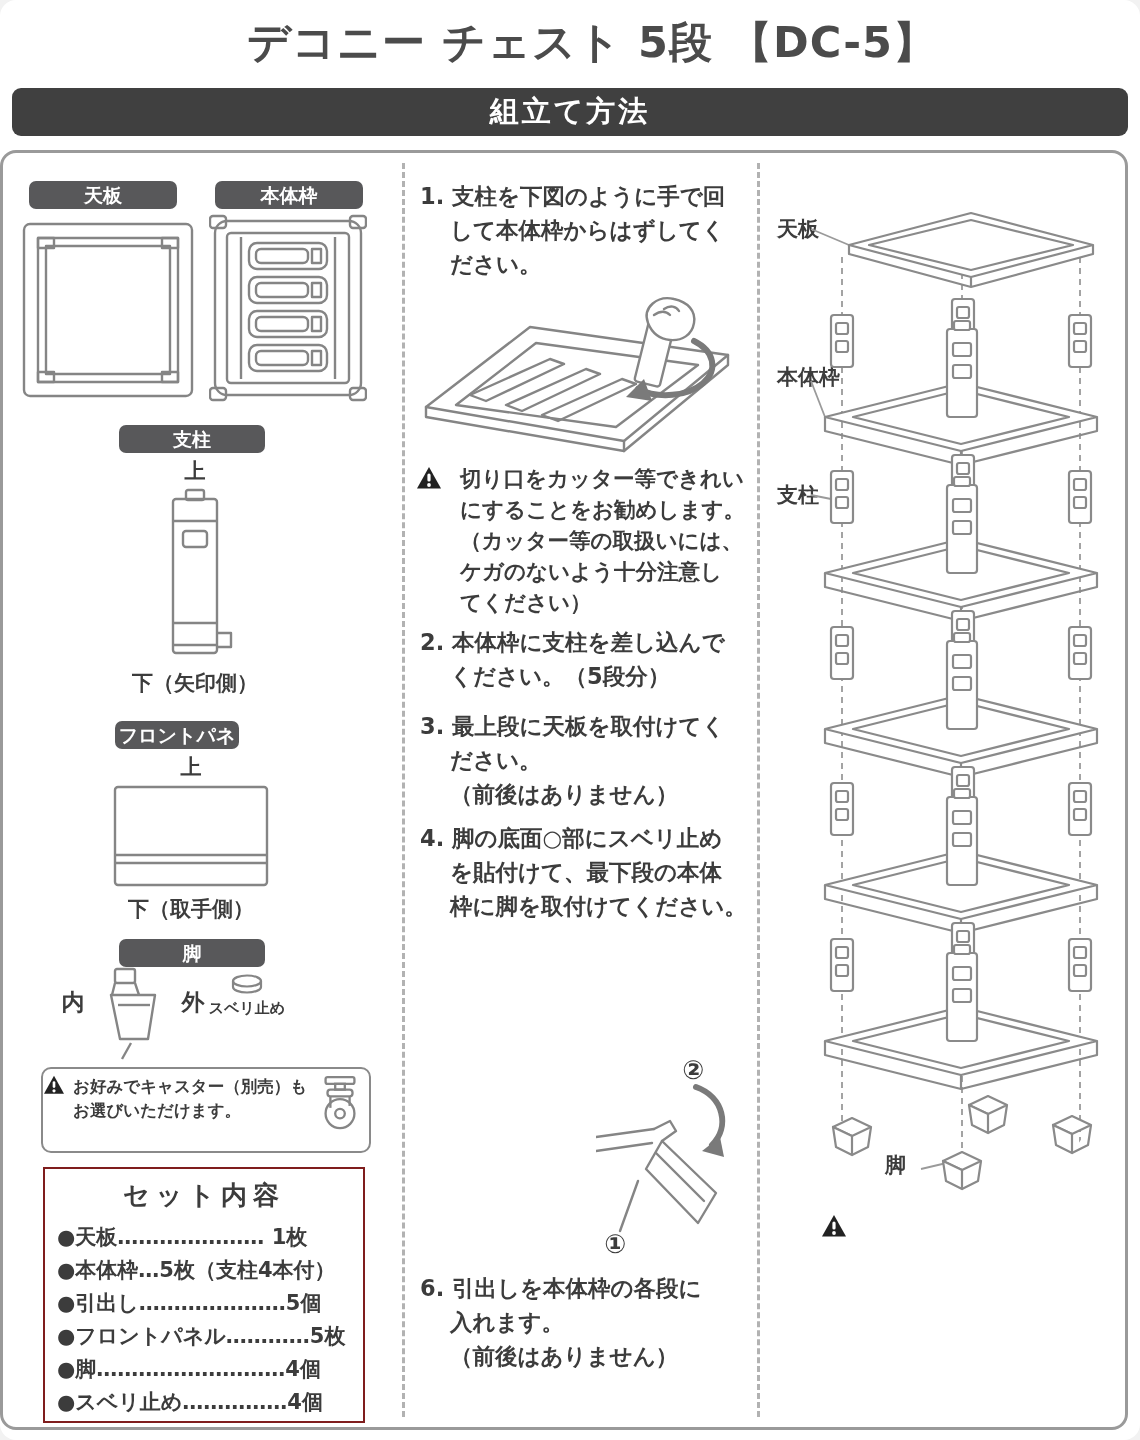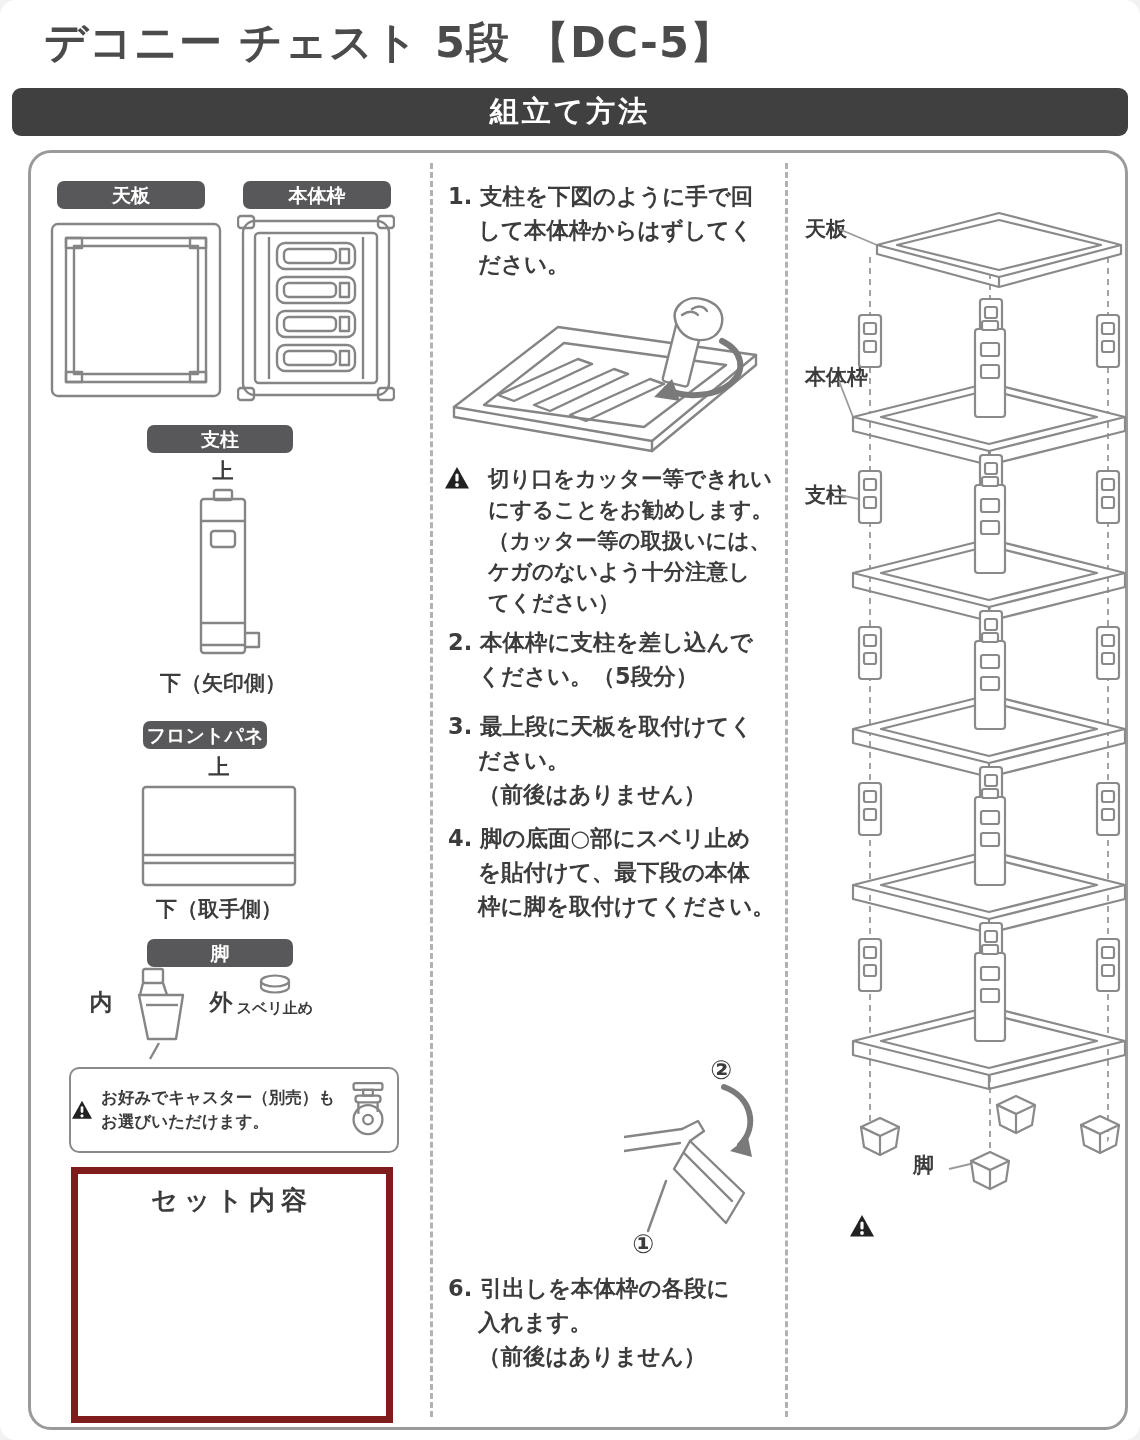--- a/index.html
+++ b/index.html
@@ -4,31 +4,31 @@
 <style>
   * { margin:0; padding:0; box-sizing:border-box; }
   html,body { background:#f2f2f2; }
   .page {
     position:relative; width:1140px; height:1440px; margin:0 auto;
     background:#fff; border-radius:16px; overflow:hidden;
     font-family:"DejaVu Sans", sans-serif; color:#3c3c3c;
   }
   .abs { position:absolute; }
   .title {
-    left:0; right:0; top:14px; text-align:left;
+    left:0; right:0; top:14px; text-align:center;
     font-size:43px; font-weight:bold; color:#4b4b4b; letter-spacing:1px;margin-left:44px;
   }
   .section-bar {
     left:12px; right:12px; top:88px; height:48px; background:#404040;
     border-radius:9px; display:flex; align-items:center; justify-content:center;
   }
   .section-bar span { color:#fff; font-size:29px; font-weight:bold; letter-spacing:3px; }
   .main {
-    left:28px; right:12px; top:150px; height:1280px;
-    border:3px solid #9a9a9a; border-radius:23px;
+    left:0; right:12px; top:150px; height:1280px;
+    border:3px solid #9a9a9a; border-radius:16px;
   }
   .col { position:absolute; top:0; bottom:0; }
   .col-left  { left:0;    width:398px; }
   .col-mid   { left:401px; width:352px; }
   .col-right { left:756px; width:364px; }
   .divider { position:absolute; top:10px; bottom:10px; width:0; border-left:3px dashed #b2b2b2; }
   .d1 { left:399px; } .d2 { left:754px; }
 
   .badge {
     position:absolute; background:#58585a; color:#fff; border-radius:7px;
@@ -37,25 +37,25 @@
   .plabel { position:absolute; font-size:21px; font-weight:bold; text-align:center; }
   .step {
     position:absolute; font-size:22.5px; line-height:34px; font-weight:bold;
     white-space:pre-line; padding-left:30px; text-indent:-30px;
   }
   .warn { position:absolute; display:flex; align-items:flex-start; gap:18px; }
   .warn .wtxt { font-size:21.5px; line-height:31px; font-weight:bold; white-space:pre-line; }
 
   .caster-box {
     position:absolute; border:2.5px solid #8a8a8a; border-radius:10px;
-    display:flex; align-items:center; padding:6px 0; gap:8px;
+    display:flex; align-items:flex-start; padding:6px 0; gap:8px;
   }
   .caster-box .wtxt { font-size:16.5px; line-height:24px; font-weight:bold; white-space:pre-line; }
 
-  .set-box { position:absolute; border:7px solid #7f1d1d; background:#fff; }
+  .set-box { position:absolute; border:2px solid #7f1d1d; background:#fff; }
   .set-title { text-align:center; font-size:26px; font-weight:bold; letter-spacing:6px; margin-top:9px; }
   .set-items { padding:8px 12px 0; }
   .set-item { font-size:21px; font-weight:bold; line-height:33px; }
 
   svg.lineart { position:absolute; }
 </style>
 </head>
 <body>
 
 <div class="page">
@@ -180,20 +180,28 @@
             <line x1="16" y1="22" x2="16" y2="34"></line>
               <line x1="36" y1="22" x2="36" y2="32"></line>
             <circle cx="26" cy="40" r="15"></circle>
               <circle cx="26" cy="40" r="5"></circle>
           </g>
         </svg>
       </div>
 
       <div class="set-box" style="left:40px;top:1014px;width:322px;height:256px">
         <div class="set-title">セット内容</div>
+        <div class="set-items">
+          <div class="set-item">●天板………………… 1枚</div>
+          <div class="set-item">●本体枠…5枚（支柱4本付）</div>
+          <div class="set-item">●引出し…………………5個</div>
+          <div class="set-item">●フロントパネル…………5枚</div>
+          <div class="set-item">●脚………………………4個</div>
+          <div class="set-item">●スベリ止め……………4個</div>
+        </div>
       </div>
     </div>
 
     <div class="divider d1"></div>
 
     <div class="col col-mid">
 
       <div class="step" style="left:16px;top:26px;width:330px">1. 支柱を下図のように手で回
 して本体枠からはずしてく
 ださい。</div>

